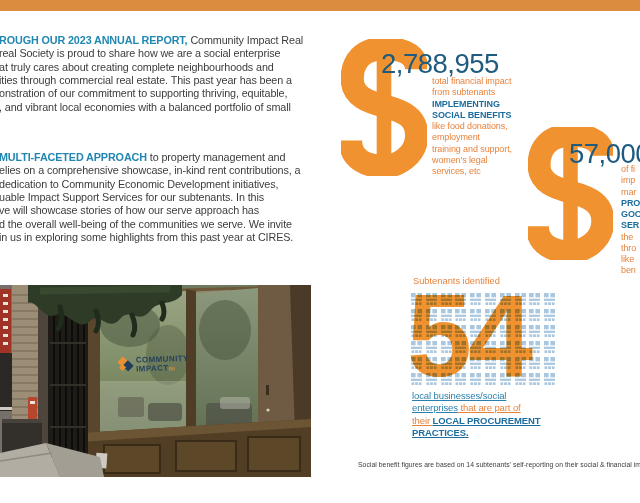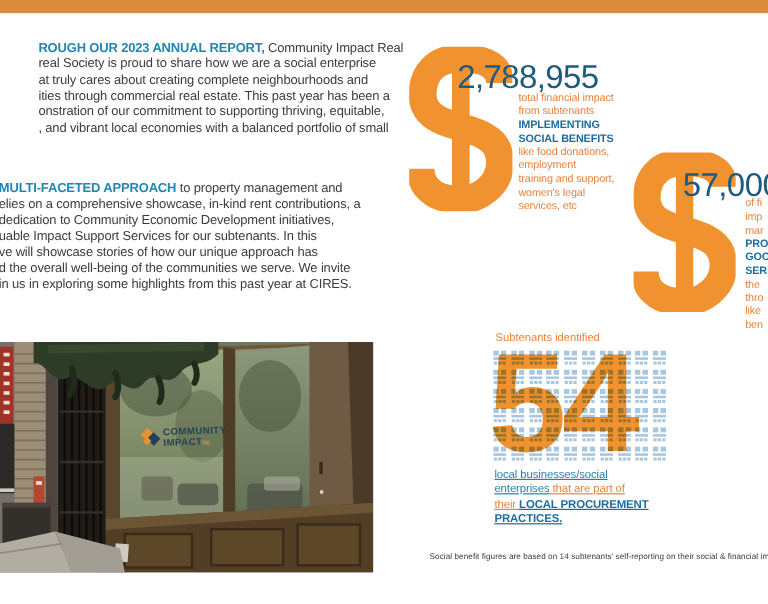--- a/index.html
+++ b/index.html
@@ -10,21 +10,21 @@
     -webkit-font-smoothing:antialiased;
   }
   .abs{position:absolute;}
 
   
   #topbar{left:0;top:0;width:640px;height:11px;background:var(--topbar-orange,#DC8C3E);}
 
   
   .intro{left:-1px;white-space:nowrap;color:var(--body-text,#3C3C3C);
          font-size:10.8px;letter-spacing:-0.12px;line-height:13.35px;}
-  #para1{top:34px;padding-left:33px;}
+  #para1{top:34px;}
   #para2{top:151px;}
   .intro .lead{color:var(--blue-heading,#2187B2);font-weight:bold;}
 
   
   .dollar{color:var(--orange,#F0952F);}
   #dollar1{left:341px;top:39px;}
   #dollar2{left:528px;top:127px;}
 
   
   .big-num{color:var(--blue-number,#1E5B7E);font-weight:normal;line-height:1;white-space:nowrap;letter-spacing:-0.5px;}
@@ -76,21 +76,21 @@
     <div class="line">ities through commercial real estate. This past year has been a</div>
     <div class="line">onstration of our commitment to supporting thriving, equitable,</div>
     <div class="line">, and vibrant local economies with a balanced portfolio of small</div>
   </div>
 
 <div id="para2" class="abs intro">
   <div class="line"><span class="lead">MULTI-FACETED APPROACH</span><span> to property management and</span></div>
 <div class="line">elies on a comprehensive showcase, in-kind rent contributions, a</div>
     <div class="line">dedication to Community Economic Development initiatives,</div>
     <div class="line">uable Impact Support Services for our subtenants. In this</div>
-    <div class="line">ve will showcase stories of how our unique approach has</div>
+    <div class="line">ve will showcase stories of how our serve approach has</div>
     <div class="line">d the overall well-being of the communities we serve. We invite</div>
     <div class="line">in us in exploring some highlights from this past year at CIRES.</div>
   </div>
 
 <div id="photo" class="abs">
   <svg width="311" height="192" viewBox="0 0 311 192">
     <defs>
       <linearGradient id="glass1" x1="0" y1="0" x2="0" y2="1">
         <stop offset="0" stop-color="#99a584"></stop>
           <stop offset="0.6" stop-color="#7c8a64"></stop>

